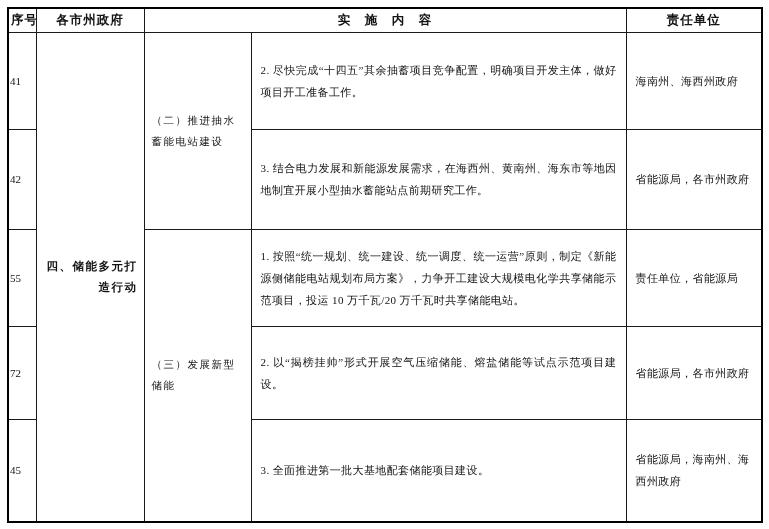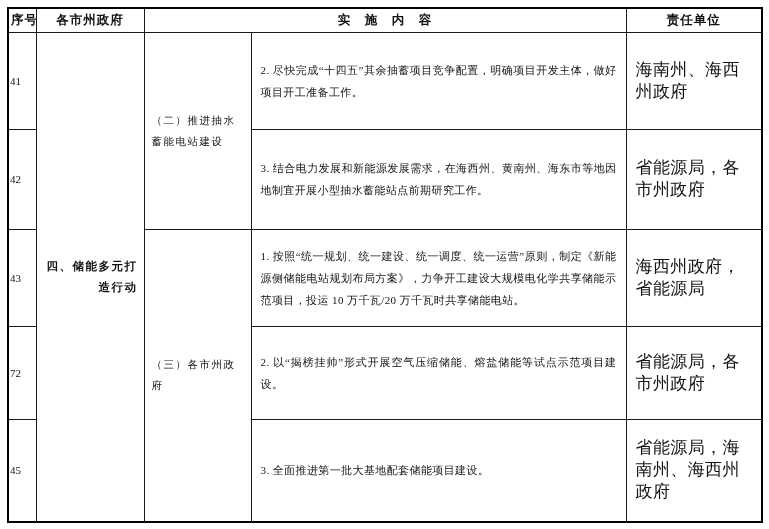--- a/index.html
+++ b/index.html
@@ -59,21 +59,21 @@
     text-align: left;
   }
   td.content-cell {
     font-size: 11px;
     padding: 6px 9px;
     line-height: 22px;
     text-align: justify;
     letter-spacing: 0.4px;
   }
   td.unit-cell {
-    font-size: 17px;
+    font-size: 11px;
     padding: 6px 8px 6px 9px;
     line-height: 22px;
     text-align: left;
     letter-spacing: 0.4px;
   }
 </style>
 </head>
 <body>
 
 <table class="doc">
@@ -99,24 +99,24 @@
       <td class="sub-cell" rowspan="2">（二）推进抽水蓄能电站建设</td>
       <td class="content-cell">2. 尽快完成“十四五”其余抽蓄项目竞争配置，明确项目开发主体，做好项目开工准备工作。</td>
       <td class="unit-cell">海南州、海西州政府</td>
     </tr>
     <tr class="row-42">
       <td class="num-cell">42</td>
       <td class="content-cell">3. 结合电力发展和新能源发展需求，在海西州、黄南州、海东市等地因地制宜开展小型抽水蓄能站点前期研究工作。</td>
       <td class="unit-cell">省能源局，各市州政府</td>
     </tr>
     <tr class="row-43">
-      <td class="num-cell">43</td>
-      <td class="sub-cell" rowspan="3">（三）各市州政府</td>
+      <td class="num-cell">55</td>
+      <td class="sub-cell" rowspan="3">（三）发展新型储能</td>
       <td class="content-cell">1. 按照“统一规划、统一建设、统一调度、统一运营”原则，制定《新能源侧储能电站规划布局方案》，力争开工建设大规模电化学共享储能示范项目，投运 10 万千瓦/20 万千瓦时共享储能电站。</td>
-      <td class="unit-cell">海西州政府，省能源局</td>
+      <td class="unit-cell">责任单位，省能源局</td>
     </tr>
     <tr class="row-44">
       <td class="num-cell">72</td>
       <td class="content-cell">2. 以“揭榜挂帅”形式开展空气压缩储能、熔盐储能等试点示范项目建设。</td>
       <td class="unit-cell">省能源局，各市州政府</td>
     </tr>
     <tr class="row-45">
       <td class="num-cell">45</td>
       <td class="content-cell">3. 全面推进第一批大基地配套储能项目建设。</td>
       <td class="unit-cell">省能源局，海南州、海西州政府</td>

